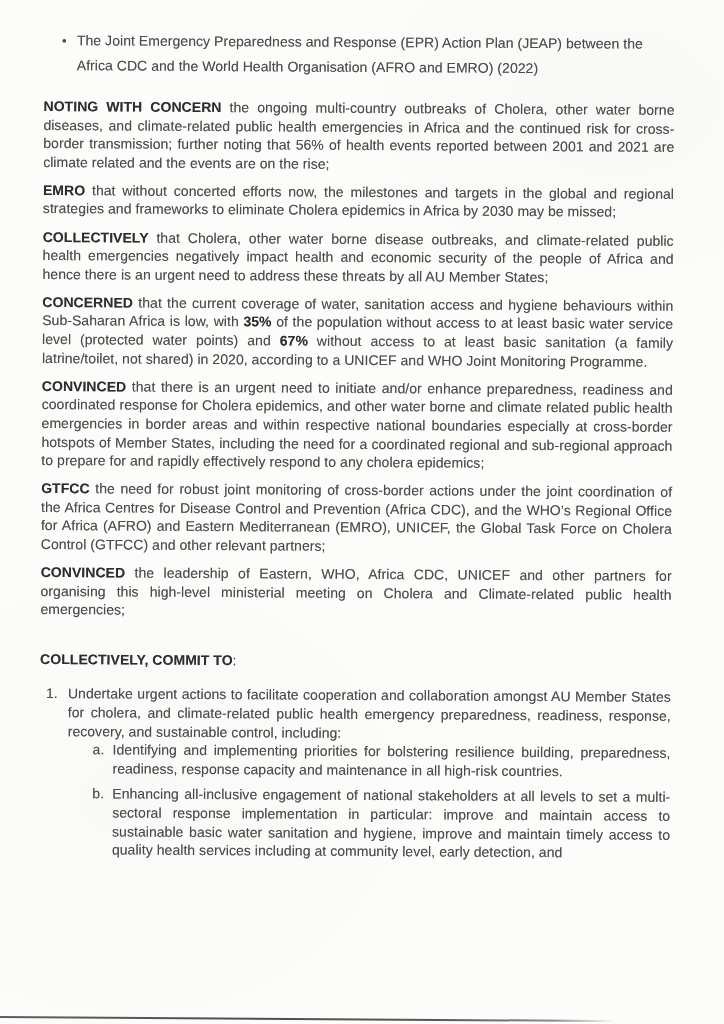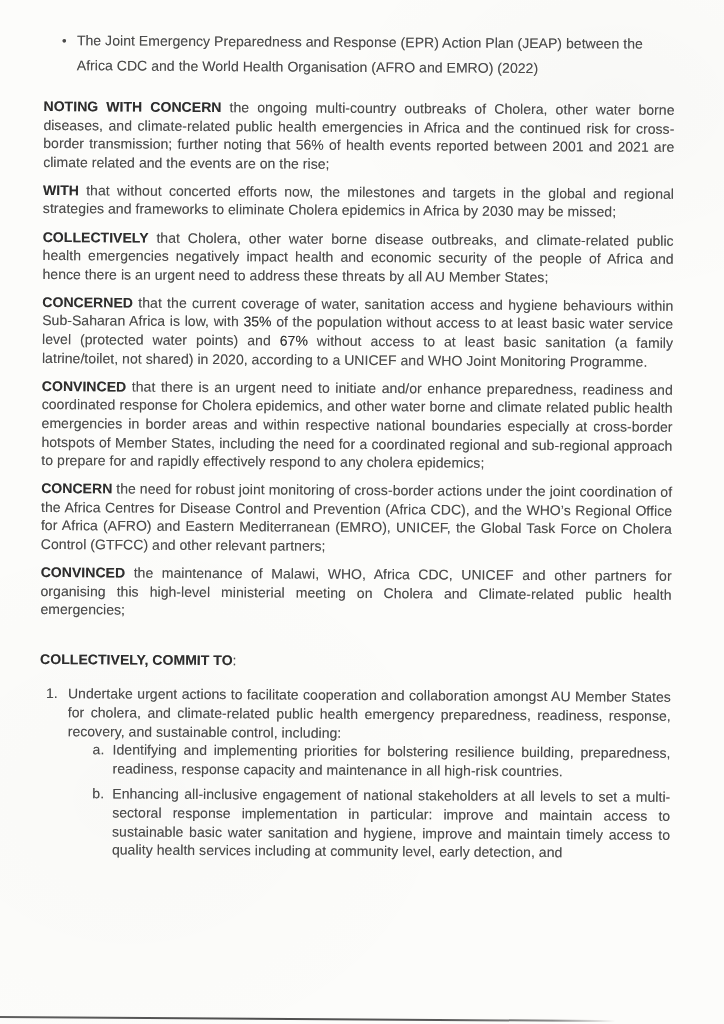--- a/index.html
+++ b/index.html
@@ -26,21 +26,21 @@
     width: 631px;
     transform: rotate(0.35deg);
     transform-origin: 0 0;
     font-size: 14px;
     line-height: 18.6px;
     text-align: justify;
     letter-spacing: 0.05px;
     text-shadow: 0 0 0.5px rgba(90,90,90,0.5);
   }
   .lead { font-weight: bold; color: #2d2d2d; }
-  .inline-bold { font-weight: normal; color: #2d2d2d; }
+  .inline-bold { font-weight: bold; color: #2d2d2d; }
 
   .bullet-item {
     display: flex;
     margin: 0 0 19px 18px;
     line-height: 25px;
     text-align: left;
   }
   .bullet-marker { flex: none; width: 15px; font-size: 13px; }
   .bullet-text { width: 586px; }
 
@@ -85,31 +85,31 @@
 <div class="page">
   <div class="content">
 
     <div class="bullet-item">
       <span class="bullet-marker">•</span>
       <span class="bullet-text">The Joint Emergency Preparedness and Response (EPR) Action Plan (JEAP) between the Africa CDC and the World Health Organisation (AFRO and EMRO) (2022)</span>
     </div>
 
     <p class="para"><span class="lead">NOTING WITH CONCERN</span><span> the ongoing multi-country outbreaks of Cholera, other water borne diseases, and climate-related public health emergencies in Africa and the continued risk for cross-border transmission; further noting that 56% of health events reported between 2001 and 2021 are climate related and the events are on the rise;</span></p>
 
-    <p class="para"><span class="lead">WITH</span><span> that without concerted efforts now, the milestones and targets in the global and regional strategies and frameworks to eliminate Cholera epidemics in Africa by 2030 may be missed;</span></p>
+    <p class="para"><span class="lead">EMRO</span><span> that without concerted efforts now, the milestones and targets in the global and regional strategies and frameworks to eliminate Cholera epidemics in Africa by 2030 may be missed;</span></p>
 
     <p class="para"><span class="lead">COLLECTIVELY</span><span> that Cholera, other water borne disease outbreaks, and climate-related public health emergencies negatively impact health and economic security of the people of Africa and hence there is an urgent need to address these threats by all AU Member States;</span></p>
 
     <p class="para"><span class="lead">CONCERNED</span><span> that the current coverage of water, sanitation access and hygiene behaviours within Sub-Saharan Africa is low, with </span><span class="inline-bold">35%</span><span> of the population without access to at least basic water service level (protected water points) and </span><span class="inline-bold">67%</span><span> without access to at least basic sanitation (a family latrine/toilet, not shared) in 2020, according to a UNICEF and WHO Joint Monitoring Programme.</span></p>
 
     <p class="para"><span class="lead">CONVINCED</span><span> that there is an urgent need to initiate and/or enhance preparedness, readiness and coordinated response for Cholera epidemics, and other water borne and climate related public health emergencies in border areas and within respective national boundaries especially at cross-border hotspots of Member States, including the need for a coordinated regional and sub-regional approach to prepare for and rapidly effectively respond to any cholera epidemics;</span></p>
 
-    <p class="para"><span class="lead">CONCERN</span><span> the need for robust joint monitoring of cross-border actions under the joint coordination of the Africa Centres for Disease Control and Prevention (Africa CDC), and the WHO’s Regional Office for Africa (AFRO) and Eastern Mediterranean (EMRO), UNICEF, the Global Task Force on Cholera Control (GTFCC) and other relevant partners;</span></p>
+    <p class="para"><span class="lead">GTFCC</span><span> the need for robust joint monitoring of cross-border actions under the joint coordination of the Africa Centres for Disease Control and Prevention (Africa CDC), and the WHO’s Regional Office for Africa (AFRO) and Eastern Mediterranean (EMRO), UNICEF, the Global Task Force on Cholera Control (GTFCC) and other relevant partners;</span></p>
 
-    <p class="para"><span class="lead">CONVINCED</span><span> the maintenance of Malawi, WHO, Africa CDC, UNICEF and other partners for organising this high-level ministerial meeting on Cholera and Climate-related public health emergencies;</span></p>
+    <p class="para"><span class="lead">CONVINCED</span><span> the leadership of Eastern, WHO, Africa CDC, UNICEF and other partners for organising this high-level ministerial meeting on Cholera and Climate-related public health emergencies;</span></p>
 
     <p class="para heading"><span class="lead">COLLECTIVELY, COMMIT TO</span><span>:</span></p>
 
     <div class="list-item">
       <span class="num">1.</span>
       <div class="item-body">Undertake urgent actions to facilitate cooperation and collaboration amongst AU Member States for cholera, and climate-related public health emergency preparedness, readiness, response, recovery, and sustainable control, including:</div>
     </div>
 
     <div class="sub-item">
       <span class="sub-marker">a.</span>

